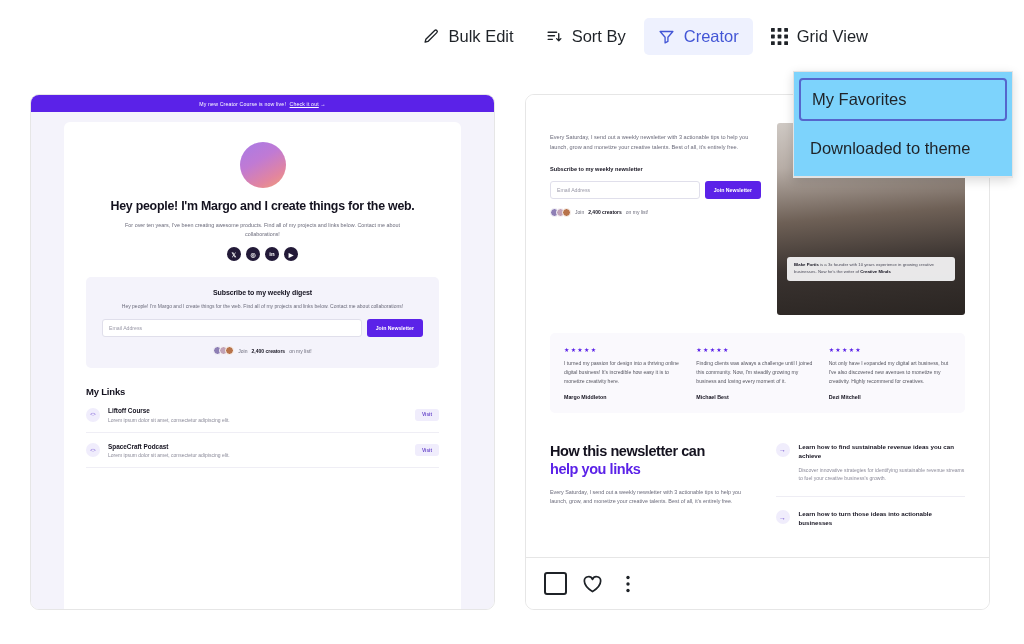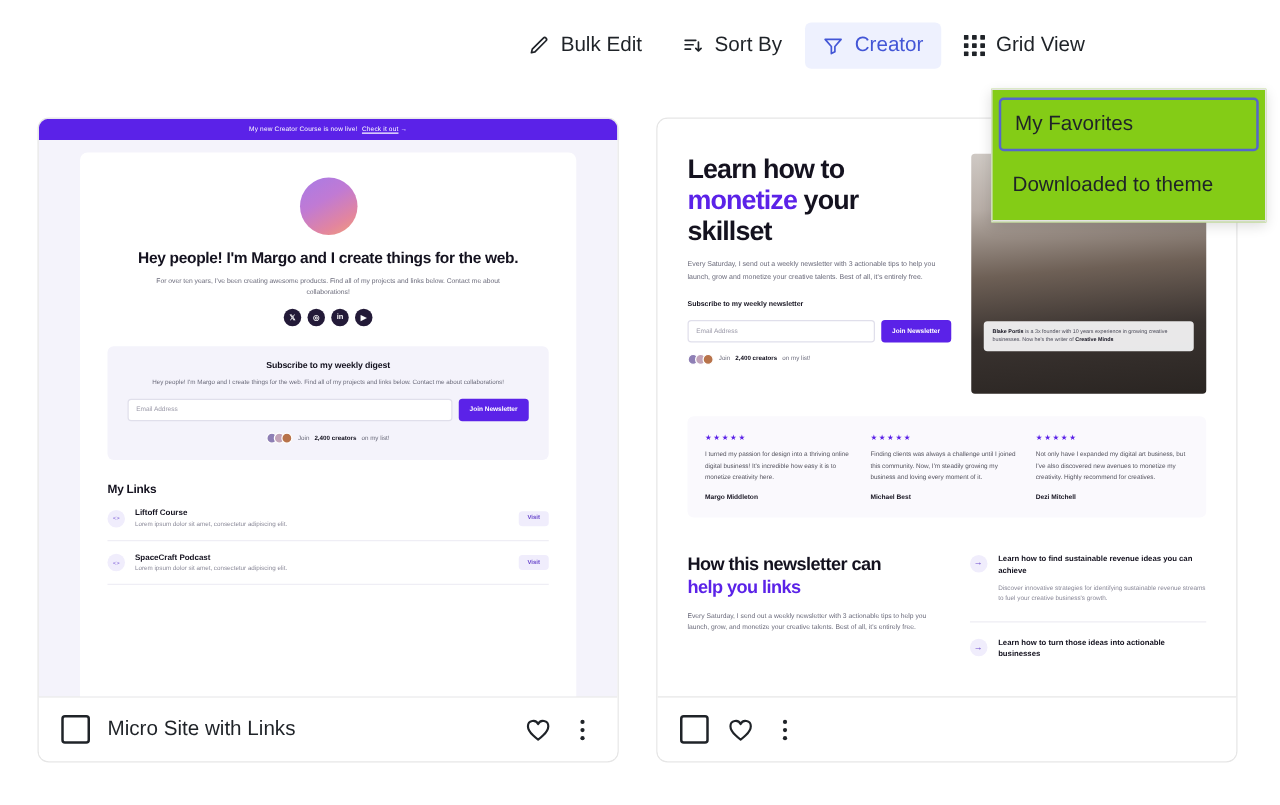--- a/index.html
+++ b/index.html
@@ -21,21 +21,21 @@
     padding: 9px 14px; border-radius: 5px;
     font-size: 16.5px; color: #1f2328; cursor: pointer;
     background: transparent; white-space: nowrap;
   }
   .tb-btn.active { background: #eef1fe; color: #4356d6; }
   .tb-ico { display: flex; align-items: center; justify-content: center; }
 
   
   .dropdown {
     position: absolute; left: 793px; top: 71px; width: 220px;
-    background: #84cc16;
+    background: #7dd3fc;
     border: 1px solid #e3e3e3;
     box-shadow: 0 3px 10px rgba(0,0,0,.14);
     z-index: 40;
   }
   .dd-item {
     padding: 12px 16px; font-size: 16.5px; color: #1f2328; cursor: pointer;
   }
   .dd-item.selected {
     border: 2px solid #5566cc; border-radius: 4px;
     margin: 6px 5px; padding: 10px 11px;
@@ -303,49 +303,28 @@
             <b>SpaceCraft Podcast</b>
             <span>Lorem ipsum dolor sit amet, consectetur adipiscing elit.</span>
           </div>
           <div class="lvisit">Visit</div>
         </div>
 
       </div>
     </div>
   </div>
 
-  <div class="card-foot">
-    <div class="chk"></div>
-    <div class="card-title">Micro Site with Links</div>
-    <div class="foot-ico">
-      <svg width="23" height="23" viewBox="0 0 24 24" fill="none" stroke="#1f2328" stroke-width="1.8" stroke-linecap="round" stroke-linejoin="round">
-        <path d="M12 20.5S3.5 14.8 3.5 9.3a4.4 4.4 0 0 1 8.5-1.6 4.4 4.4 0 0 1 8.5 1.6c0 5.5-8.5 11.2-8.5 11.2z"></path>
-      </svg>
-    </div>
-    <div class="foot-ico">
-      <svg width="20" height="22" viewBox="0 0 20 22" fill="#1f2328">
-        <circle cx="10" cy="4.5" r="1.7"></circle>
-          <circle cx="10" cy="11" r="1.7"></circle>
-          <circle cx="10" cy="17.5" r="1.7"></circle>
-      </svg>
-    </div>
-  </div>
 </div>
 
 <div class="card card-right">
   <div class="preview">
     <div class="nl">
 
       <div class="nl-top">
         <div class="nl-left">
-          <div class="nl-h1">
-            <div><span>Learn how to</span></div>
-            <div><span class="accent">monetize</span><span> your</span></div>
-            <div><span>skillset</span></div>
-          </div>
           <div class="nl-p">Every Saturday, I send out a weekly newsletter with 3 actionable tips to help you launch, grow and monetize your creative talents. Best of all, it's entirely free.</div>
           <div class="nl-sub-l">Subscribe to my weekly newsletter</div>
           <div class="sub-row">
             <div class="sub-in">Email Address</div>
             <div class="sub-btn">Join Newsletter</div>
           </div>
           <div class="creators" style="justify-content:flex-start">
             <div class="faces">
               <div class="face f1"></div>
               <div class="face f2"></div>

